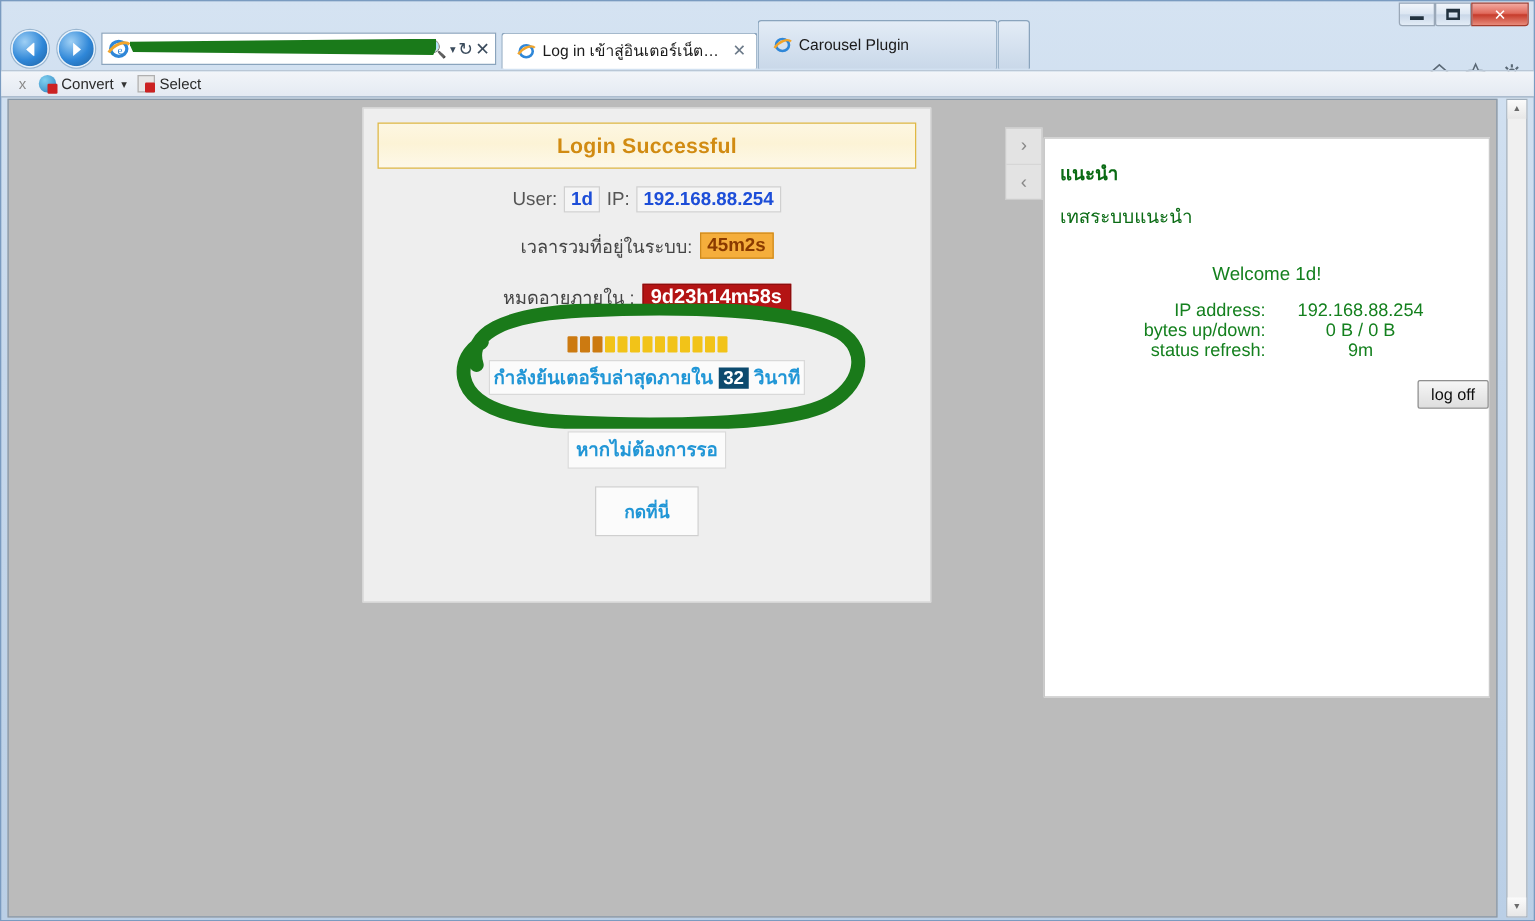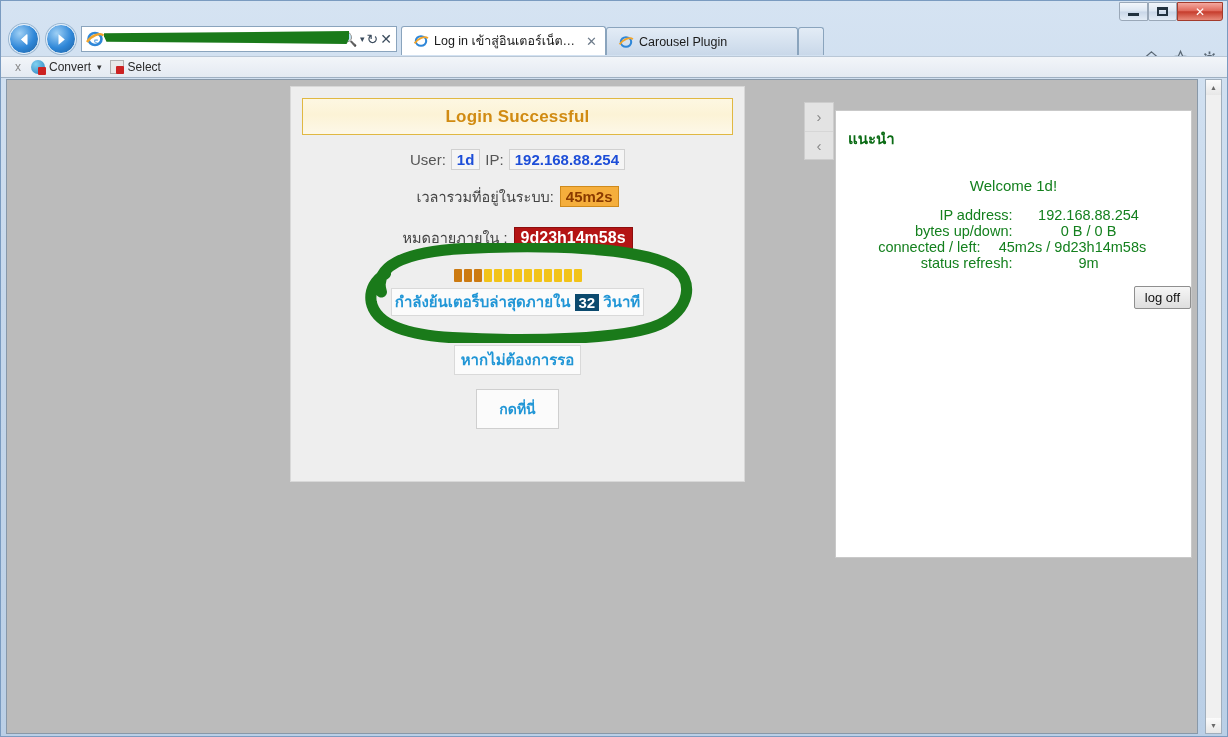--- a/index.html
+++ b/index.html
@@ -98,21 +98,21 @@
   .abar-icons {
     display: flex; align-items: center; gap: 2px;
     padding-right: 4px; flex: 0 0 auto;
     color: #3a4b5c;
   }
   .abar-icons .ic { font-size: 14px; line-height: 1; cursor: default; }
 
   
   .tabstrip { position: absolute; left: 400px; top: 5px; height: 29px; display: flex; align-items: flex-end; }
   .tab {
-    height: 28px;
+    height: 39px;
     display: flex; align-items: center; gap: 5px;
     padding: 0 8px;
     border: 1px solid #8aa4bd;
     border-bottom: none;
     font-size: 12.5px; color: #1b1b1b;
     border-radius: 3px 3px 0 0;
     max-width: 205px;
     white-space: nowrap;
   }
   .tab.active { background: #ffffff; height: 29px; }
@@ -489,34 +489,31 @@
                C266 95, 170 97, 96 93 C46 90, 20 78, 16 58 C14 46, 20 36, 30 30" fill="none" stroke="#1a7a1a" stroke-width="11" stroke-linecap="round" stroke-linejoin="round"></path>
     </svg>
 
     <div class="side-nav" style="left:797px; top:22px;">
       <div class="navchev top">›</div>
       <div class="navchev">‹</div>
     </div>
 
     <div class="side-panel" style="left:828px; top:30px;">
       <div class="side-head">แนะนำ</div>
+      <div class="side-sub">เทสระบบแนะนำ</div>
       <div class="welcome">Welcome 1d!</div>
       <div class="stats" id="statsbox">
           <div class="srow">
             <span class="slbl">IP address:</span>
             <span class="sval">192.168.88.254</span>
           </div>
           <div class="srow">
             <span class="slbl">bytes up/down:</span>
             <span class="sval">0 B / 0 B</span>
           </div>
-          <div class="srow wide">
-            <span class="slbl">connected / left:</span>
-            <span class="sval">45m2s / 9d23h14m58s</span>
-          </div>
           <div class="srow">
             <span class="slbl">status refresh:</span>
             <span class="sval">9m</span>
           </div>
         </div>
       <div class="logoff-wrap">
         <span class="logoff">log off</span>
       </div>
     </div>
 

